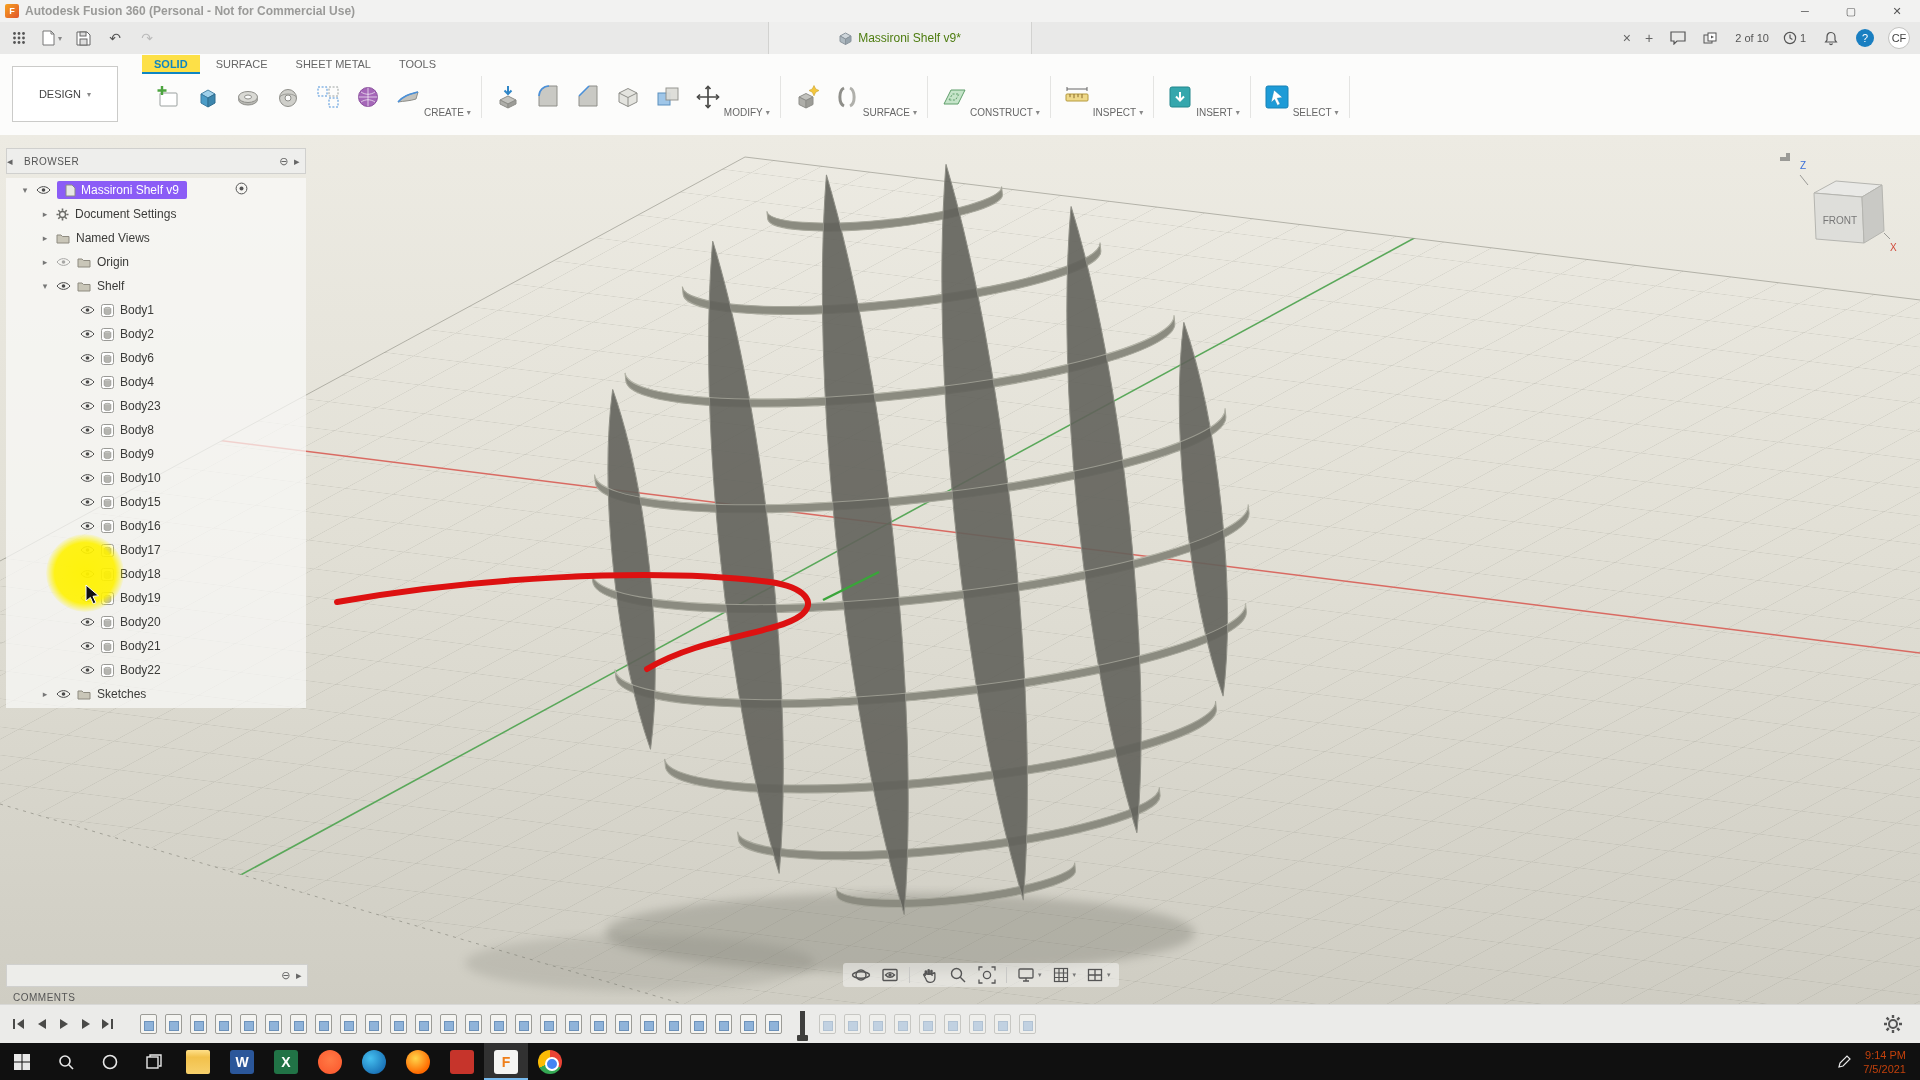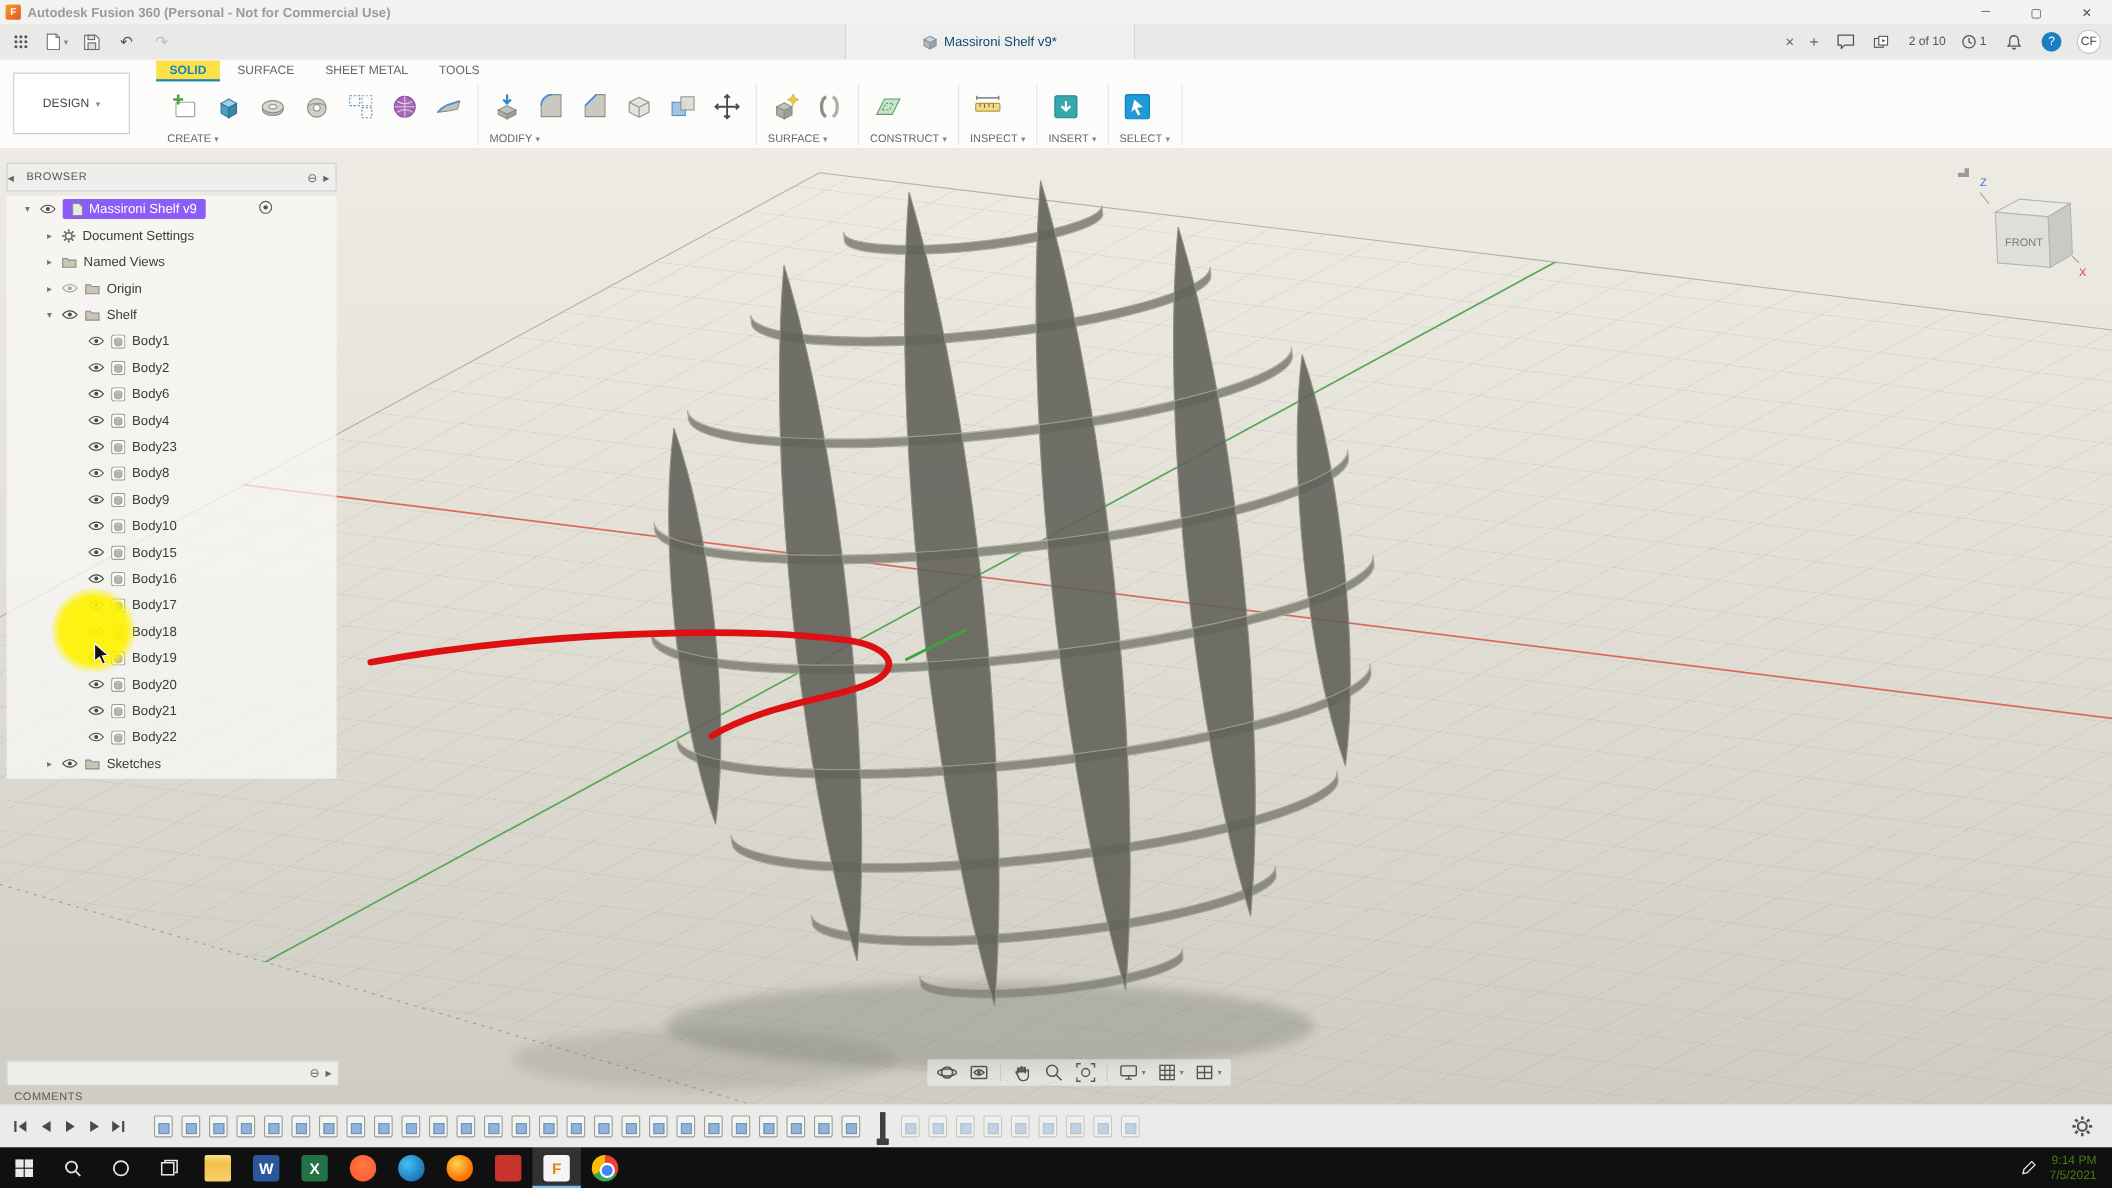--- a/index.html
+++ b/index.html
@@ -11,36 +11,36 @@
   .app-logo{width:14px;height:14px;margin:0 6px 0 5px;border-radius:2px;background:linear-gradient(135deg,#f6a21e,#e0542e);color:#fff;font-size:9px;font-weight:bold;display:flex;align-items:center;justify-content:center;}
   .app-title{font-size:12px;color:#9a9a98;font-weight:bold;}
   .win-controls{margin-left:auto;display:flex;height:100%;}
   .win-btn{width:46px;height:100%;display:flex;align-items:center;justify-content:center;font-size:11px;color:#555;}
 
   
   .tabbar{position:absolute;left:0;top:22px;width:100%;height:32px;background:#e9e9e8;border-bottom:1px solid #d2d2d0;display:flex;align-items:center;}
   .tb-left{display:flex;align-items:center;gap:10px;padding-left:8px;}
   .tb-ico{width:22px;height:22px;display:flex;align-items:center;justify-content:center;color:#555;font-size:14px;}
   .tb-ico svg{display:block;}
-  .doc-tab{position:absolute;left:768px;top:0;width:262px;height:32px;background:#efefee;border-left:1px solid #d2d2d0;border-right:1px solid #d2d2d0;display:flex;align-items:center;justify-content:center;gap:6px;font-size:12px;color:#0c4a6e;}
+  .doc-tab{position:absolute;left:768px;top:0;width:262px;height:32px;background:#efefee;border-left:1px solid #d2d2d0;border-right:1px solid #d2d2d0;display:flex;align-items:center;justify-content:center;gap:6px;font-size:12px;color:#4d7c0f;}
   .tb-right{margin-left:auto;display:flex;align-items:center;gap:14px;padding-right:10px;}
   .jobstat{display:flex;align-items:center;gap:18px;font-size:11px;color:#555;}
   .badge-clock{display:flex;align-items:center;gap:3px;font-size:11px;color:#555;}
   .help-circ{width:18px;height:18px;border-radius:50%;background:#1a7fc1;color:#fff;font-size:11px;display:flex;align-items:center;justify-content:center;}
   .avatar-initials{font-size:11px;color:#444;border:1px solid #c2c2c0;border-radius:50%;width:20px;height:20px;display:flex;align-items:center;justify-content:center;background:#fff;}
   .glyph-btn{font-size:14px;color:#666;}
 
   
   .ribbon{position:absolute;left:0;top:54px;width:100%;height:81px;background:#fcfcfb;border-bottom:1px solid #d8d8d6;}
   .design-box{position:absolute;left:12px;top:12px;width:104px;height:54px;background:#fff;border:1px solid #cbcbc9;display:flex;align-items:center;justify-content:center;gap:6px;font-size:11px;color:#444;}
   .ribbon-tabs{position:absolute;left:142px;top:0;display:flex;height:20px;align-items:flex-end;gap:4px;}
   .rtab{font-size:11px;color:#666;padding:3px 12px 2px;border-bottom:2px solid transparent;}
   .rtab.is-active{color:#0f86c2;font-weight:bold;border-bottom-color:#0f86c2;background:#fde047;}
   .ribbon-groups{position:absolute;left:142px;top:22px;display:flex;}
-  .rgroup{display:flex;flex-direction:column;align-items:flex-start;padding:0 10px;border-right:1px solid #e4e4e2;}
+  .rgroup{display:flex;flex-direction:row;align-items:flex-end;padding:0 10px;border-right:1px solid #e4e4e2;}
   .ricons{display:flex;align-items:center;gap:8px;height:42px;}
   .ticon{width:32px;height:32px;display:flex;align-items:center;justify-content:center;border-radius:2px;}
   .rlabel{font-size:10px;color:#666;margin-top:3px;display:flex;align-items:center;gap:3px;}
   .caret{font-size:8px;color:#888;}
 
   
   .canvas{position:absolute;left:0;top:135px;width:1920px;height:869px;background:linear-gradient(180deg,#edebe3 0%,#e2e0d6 45%,#cfcdc3 100%);overflow:hidden;}
   .canvas svg.scene{position:absolute;left:0;top:0;}
 
   
@@ -91,21 +91,21 @@
   .icn-file-explorer{background:linear-gradient(180deg,#ffe08a 0%,#f2c14b 30%,#f7d06b 100%);border-radius:2px;}
   .icn-word{background:#2b579a;}
   .icn-excel{background:#217346;}
   .icn-brave{background:radial-gradient(circle at 50% 40%,#ff7a45,#fb542b);border-radius:50%;}
   .icn-edge{background:radial-gradient(circle at 35% 35%,#45c0f0,#0c59a4);border-radius:50%;}
   .icn-firefox{background:radial-gradient(circle at 40% 35%,#ffd54a,#ff6a00 70%);border-radius:50%;}
   .icn-red-app{background:#c6342b;}
   .icn-fusion-360{background:#f5f5f3;color:#ef7f1a;}
   .icn-chrome{background:conic-gradient(#ea4335 0 120deg,#34a853 120deg 240deg,#fbbc05 240deg 360deg);border-radius:50%;position:relative;}
   .icn-chrome::after{content:"";position:absolute;left:7px;top:7px;width:10px;height:10px;border-radius:50%;background:#4285f4;border:2px solid #fff;}
-  .tk-clock{margin-left:auto;display:flex;align-items:center;gap:12px;padding-right:14px;color:#4d7c0f;}
+  .tk-clock{margin-left:auto;display:flex;align-items:center;gap:12px;padding-right:14px;color:#c2410c;}
   .clock-txt{font-size:11px;text-align:right;line-height:14px;}
   .pen-ico{width:14px;height:14px;}
 
   
   .yellow-highlight{position:absolute;left:46px;top:534px;width:78px;height:78px;border-radius:50%;z-index:20;
     background:radial-gradient(circle,rgba(255,242,0,.95) 0%,rgba(255,242,0,.9) 55%,rgba(255,242,0,0) 72%);}
   .cursor{position:absolute;left:84px;top:584px;z-index:30;}
 </style>
 </head>
 <body>

